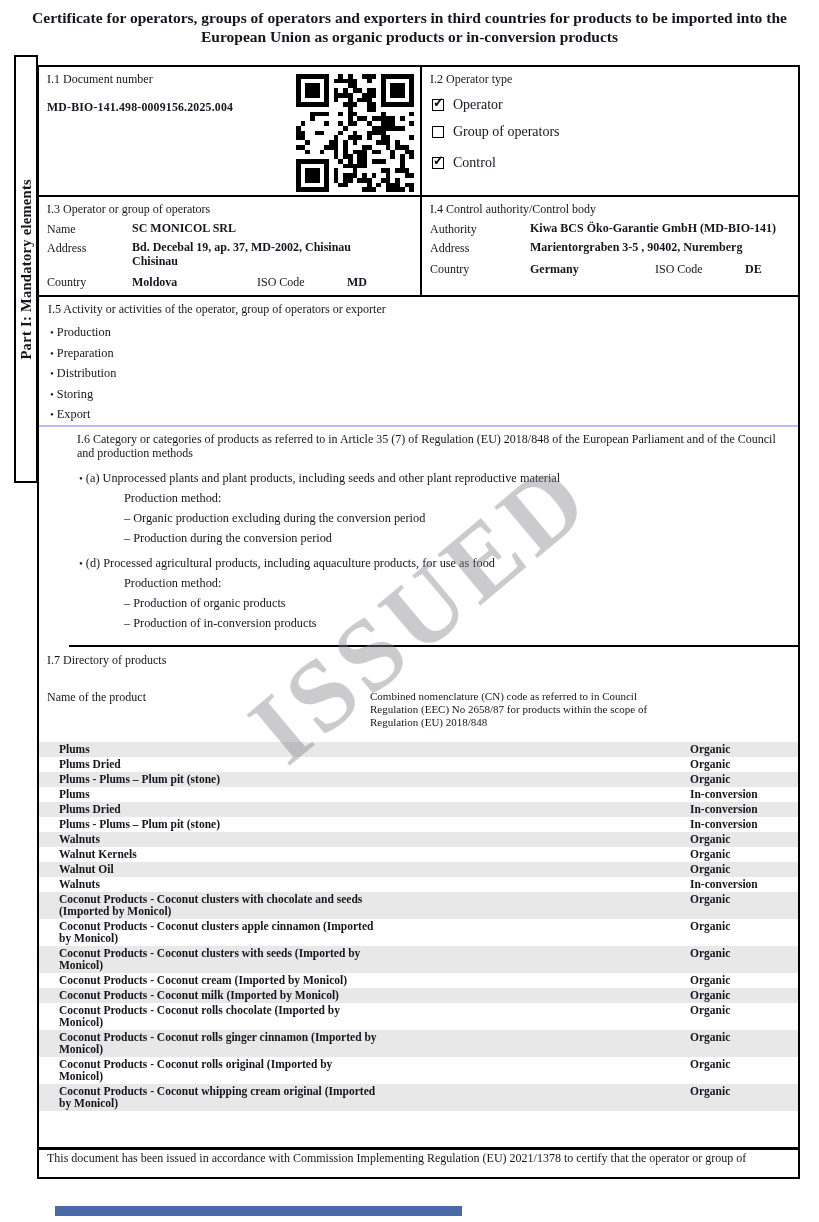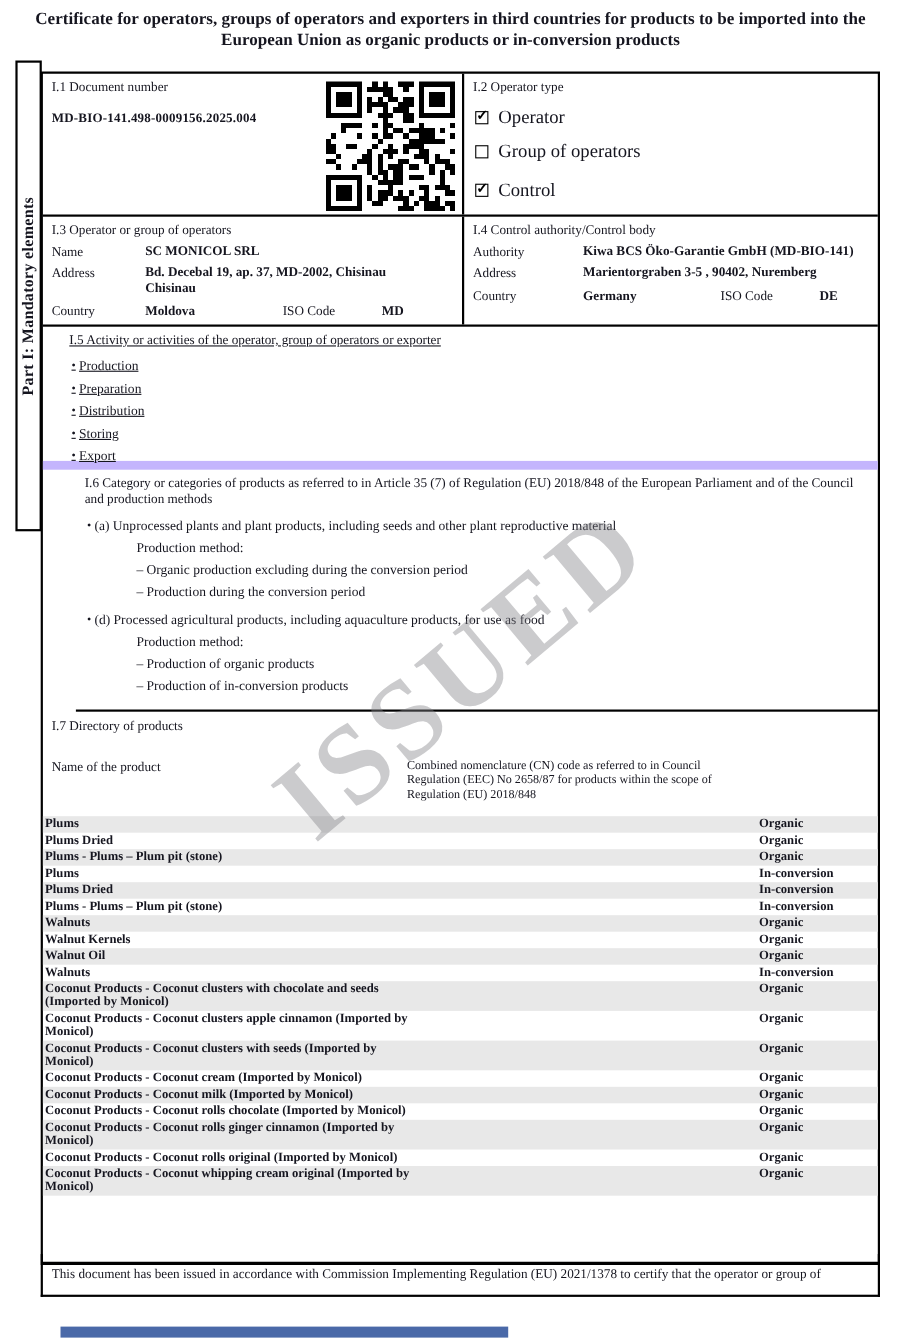--- a/index.html
+++ b/index.html
@@ -24,31 +24,31 @@
     font-weight:bold; font-size:14.5px; white-space:nowrap; letter-spacing:.3px;
   }
   
   .main-box {
     position:absolute; left:37px; top:65px; width:763px; height:1085px;
     border:2px solid #000; border-bottom-width:3px;
     display:flex; flex-direction:column; background:transparent;
   }
   .row1 { height:130px; display:flex; border-bottom:2px solid #000; }
   .row2 { height:100px; display:flex; border-bottom:2px solid #000; }
-  .row3 { height:130px; border-bottom:8px solid #c4b5fd; padding:5px 24px;text-decoration:underline; }
+  .row3 { height:130px; border-bottom:2px solid #c4b5fd; padding:5px 9px; }
   .row4 { height:220px; border-bottom:2px solid #000; padding:5px 8px;margin-left:30px; }
   .row5 { flex:1; position:relative; }
   .cell-left { width:383px; border-right:2px solid #000; position:relative; padding:5px 8px; }
   .cell-right { flex:1; padding:5px 8px; }
   .sec-label { font-size:12px; line-height:1.2; }
   .doc-number { font-weight:bold; font-size:11.8px; margin-top:14px; letter-spacing:.2px; }
   .qr { position:absolute; right:6px; top:7px; width:118px; height:118px; }
   .qr svg { width:100%; height:100%; shape-rendering:crispEdges; }
   
-  .checkrow { display:flex; align-items:center; margin-top:11px; margin-left:2px; font-size:17px; }
+  .checkrow { display:flex; align-items:center; margin-top:11px; margin-left:2px; font-size:14px; }
   .cb { width:12px; height:12px; border:1.6px solid #000; margin-right:9px; position:relative; flex:0 0 auto; background:#fff; }
   .cb.checked::after { content:"✓"; position:absolute; left:0px; top:-5px; font-size:13px; font-weight:bold; color:#000; }
   
   .fields { margin-top:6px; font-size:12px; }
   .frow { display:grid; grid-template-columns:85px 1fr; margin-bottom:4px; }
   .frow.wide { grid-template-columns:100px 1fr; }
   .frow .val { font-weight:bold; line-height:1.15; }
   .frow .val.narrow { max-width:250px; }
   .crow { display:grid; grid-template-columns:85px 125px 90px 1fr; margin-top:6px; }
   .crow.wide { grid-template-columns:100px 125px 90px 1fr; }
@@ -64,21 +64,21 @@
   .cat-method { font-size:12.3px; margin:5px 0 0 47px; }
   .cat-item { font-size:12.3px; margin:5px 0 0 47px; }
   
   .i7-label { padding:6px 12px 0 8px; font-size:12px; }
   .i7-header { display:grid; grid-template-columns:331px 320px 1fr; margin-top:22px; }
   .i7-h1 { padding-left:8px; font-size:12px; }
   .i7-h2 { font-size:11px; line-height:1.18; padding-right:14px; }
   .ptable { margin-top:13px; }
   .prow { display:grid; grid-template-columns:651px 1fr; padding:1.5px 0; font-weight:bold; font-size:11.5px; line-height:12px; }
   .prow.shaded { background:#e8e8e8; }
-  .prow .pname { padding-left:2px; max-width:340px; }
+  .prow .pname { padding-left:20px; max-width:340px; }
   
   .footer-box {
     position:absolute; left:37px; top:1140px; width:763px; height:39px;
     border:2px solid #000; border-top:none;
     display:flex; align-items:center; padding:0 8px; font-size:12px;
   }
   .bottom-bar { position:absolute; left:55px; top:1206px; width:407px; height:10px; }
   
   .watermark {
     position:absolute; left:140px; top:556px; width:560px; text-align:center;

